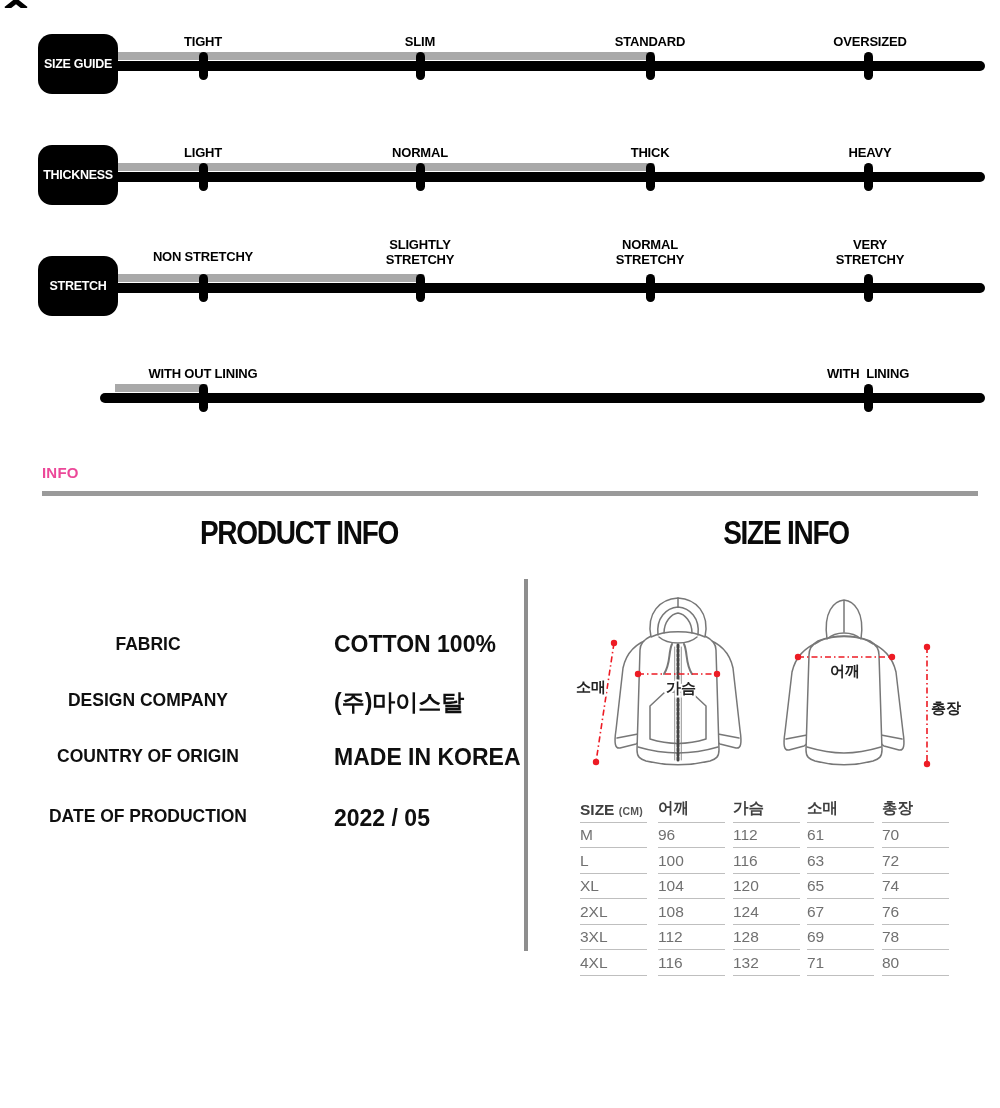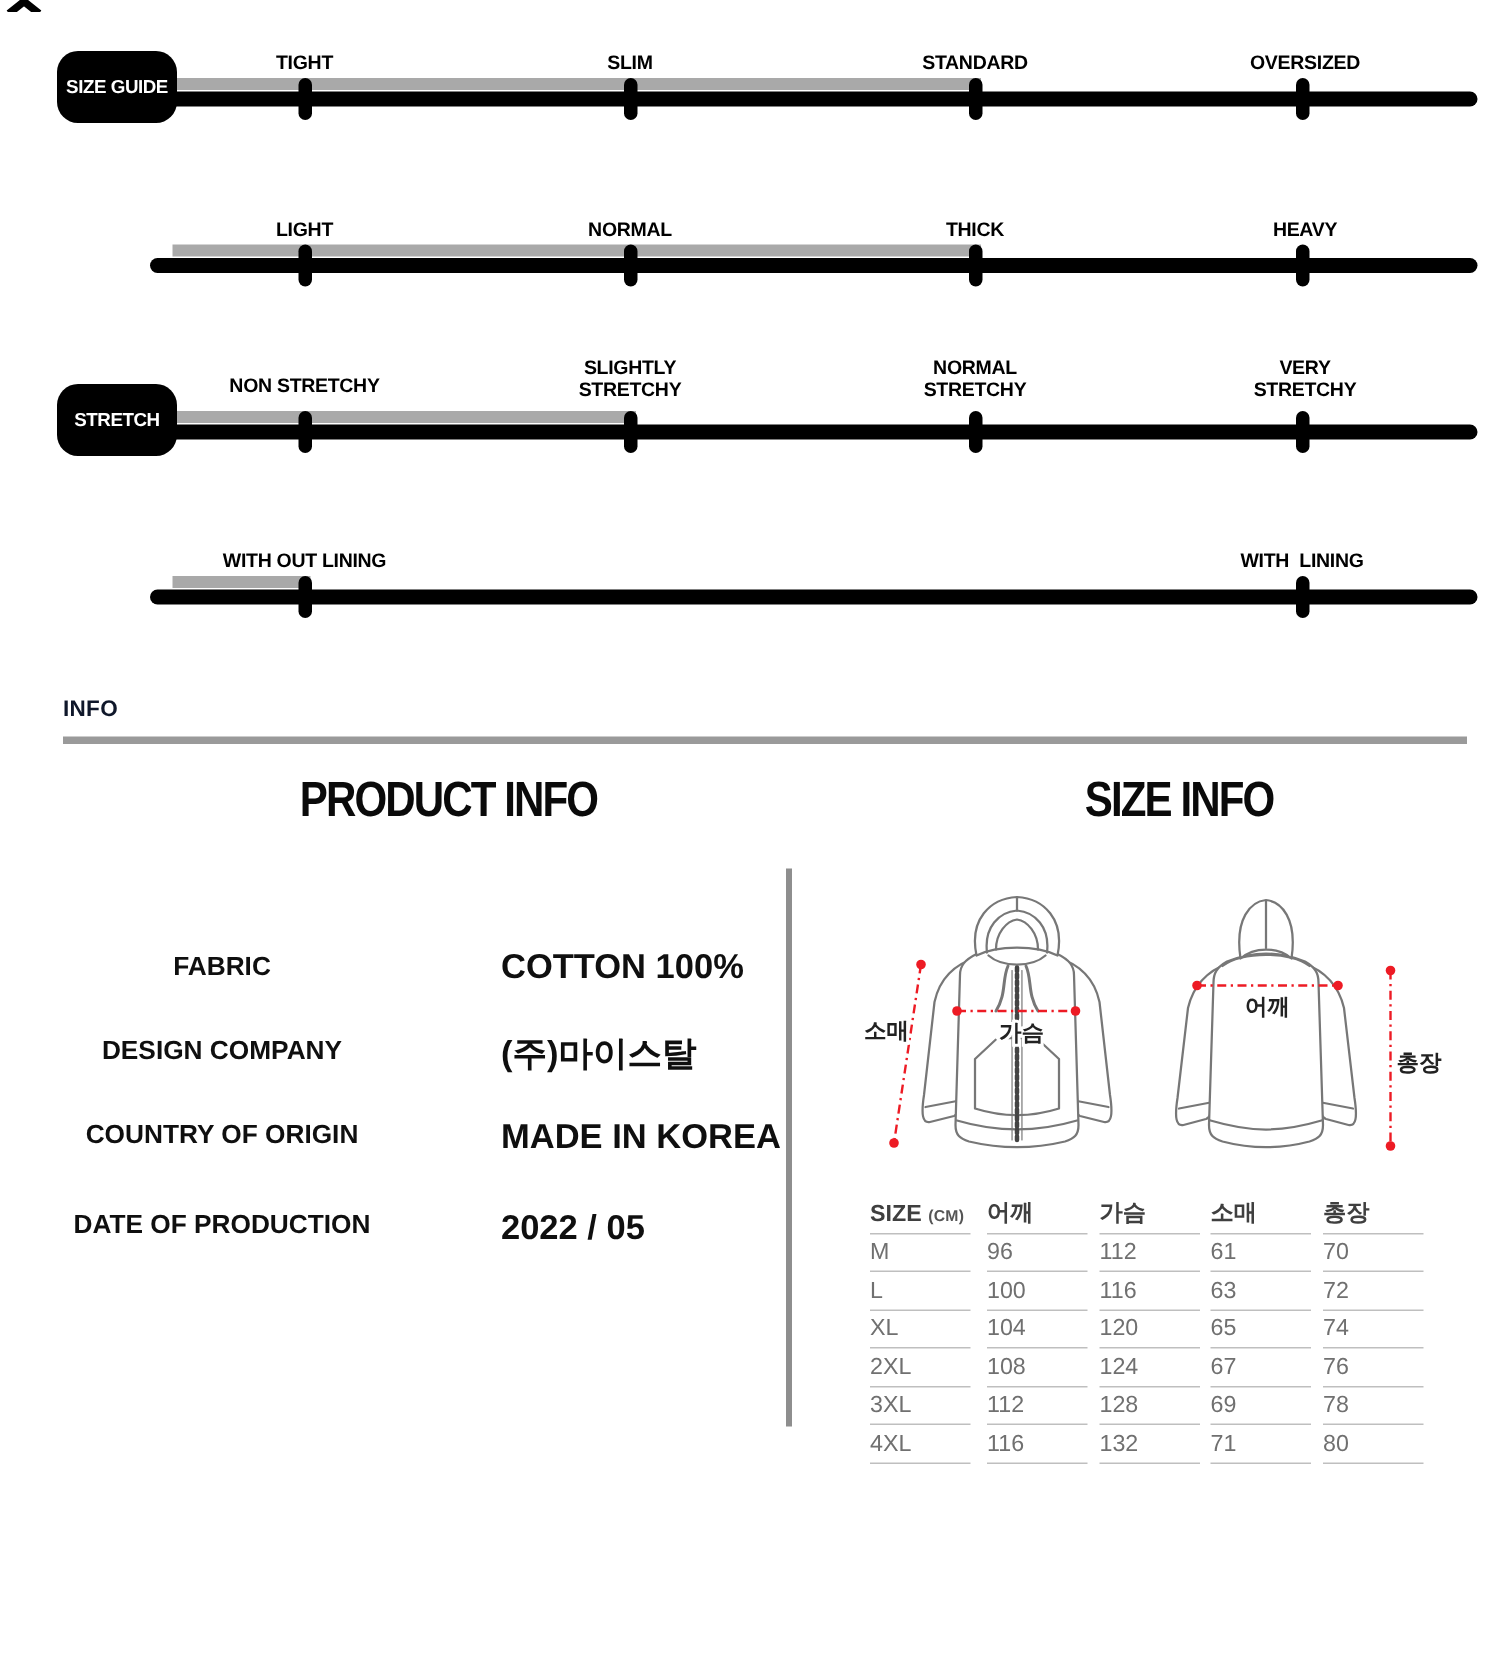--- a/index.html
+++ b/index.html
@@ -1,33 +1,33 @@
 <!DOCTYPE html>
 <html><head>
 <meta charset="utf-8">
 <style>
   html,body{margin:0;padding:0;background:#fff;}
   .canvas{position:relative;width:1000px;height:1108px;background:#fff;overflow:hidden;
           font-family:"Liberation Sans","DejaVu Sans",sans-serif;}
 
   
   .scale{position:absolute;left:0;width:1000px;height:78px;}
-  .scale-badge{position:absolute;left:38px;top:0;width:80px;height:48px;background:#000;
+  .scale-badge{position:absolute;left:38px;top:0;width:80px;height:60px;background:#000;
                border-radius:14px;display:flex;align-items:center;justify-content:center;}
   .scale-badge span{color:#fff;font-weight:700;font-size:12.5px;letter-spacing:-0.3px;white-space:pre;}
   .scale-track{position:absolute;left:100px;top:27px;width:885px;height:10px;background:#000;border-radius:5px;}
   .scale-fill{position:absolute;left:115px;top:18px;height:8px;background:#a9a9a9;}
   .tick{position:absolute;top:18px;width:9px;height:28px;background:#000;border-radius:4.5px;}
   .lbl{position:absolute;top:0;transform:translateX(-50%);text-align:center;font-size:13px;
        font-weight:700;line-height:15px;letter-spacing:-0.2px;color:#000000;white-space:pre;}
   .lbl.two{top:-19px;}
   .lbl.mid{top:-7px;}
 
   
-  .info-label{position:absolute;left:42px;top:464px;font-size:15px;font-weight:700;color:#0f172a;letter-spacing:0.2px;}
+  .info-label{position:absolute;left:42px;top:464px;font-size:15px;font-weight:700;color:#ec4899;letter-spacing:0.2px;}
   .info-bar{position:absolute;left:42px;top:491px;width:936px;height:5px;background:#9a9a9a;}
 
   
   .section-title{position:absolute;top:514px;font-size:33px;font-weight:800;letter-spacing:-1.5px;
                  color:#0a0a0a;transform:translateX(-50%) scaleX(0.85);white-space:pre;}
 
   
   .p-label{position:absolute;left:30px;width:236px;text-align:center;font-size:17.5px;font-weight:700;color:#0f0f0f;}
   .p-value{position:absolute;left:334px;font-size:23px;font-weight:700;color:#0f0f0f;white-space:pre;}
 
@@ -75,20 +75,23 @@
     <div class="scale-track"></div>
     <div class="scale-fill" style="width:539px"></div>
     <div class="tick" style="left:198.5px"></div>
     <div class="tick" style="left:415.5px"></div>
     <div class="tick" style="left:645.5px"></div>
     <div class="tick" style="left:863.5px"></div>
     <div class="lbl" style="left:203px">LIGHT</div>
     <div class="lbl" style="left:420px">NORMAL</div>
     <div class="lbl" style="left:650px">THICK</div>
     <div class="lbl" style="left:870px">HEAVY</div>
+    <div class="scale-badge">
+      <span>THICKNESS</span>
+    </div>
   </div>
 
   <div class="scale" style="top:256px">
     <div class="scale-track"></div>
     <div class="scale-fill" style="width:309px"></div>
     <div class="tick" style="left:198.5px"></div>
     <div class="tick" style="left:415.5px"></div>
     <div class="tick" style="left:645.5px"></div>
     <div class="tick" style="left:863.5px"></div>
     <div class="lbl mid" style="left:203px">NON STRETCHY</div>

